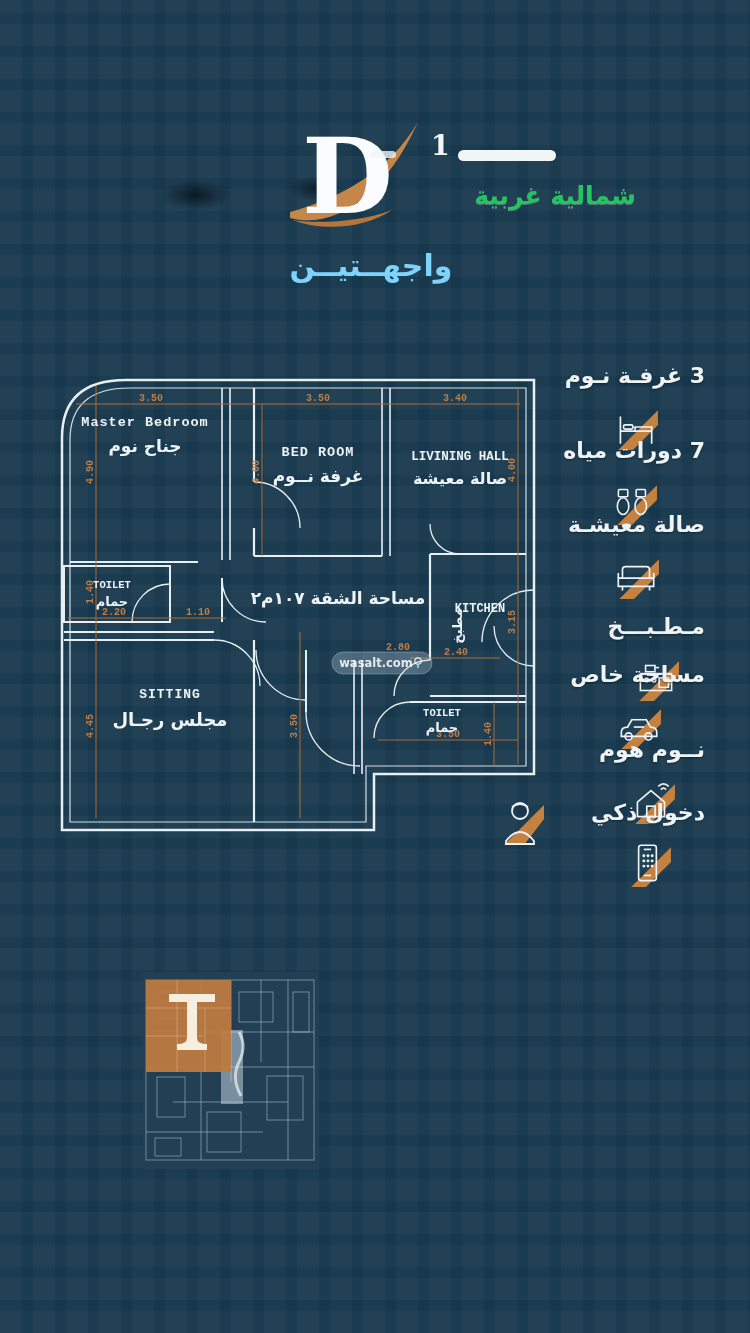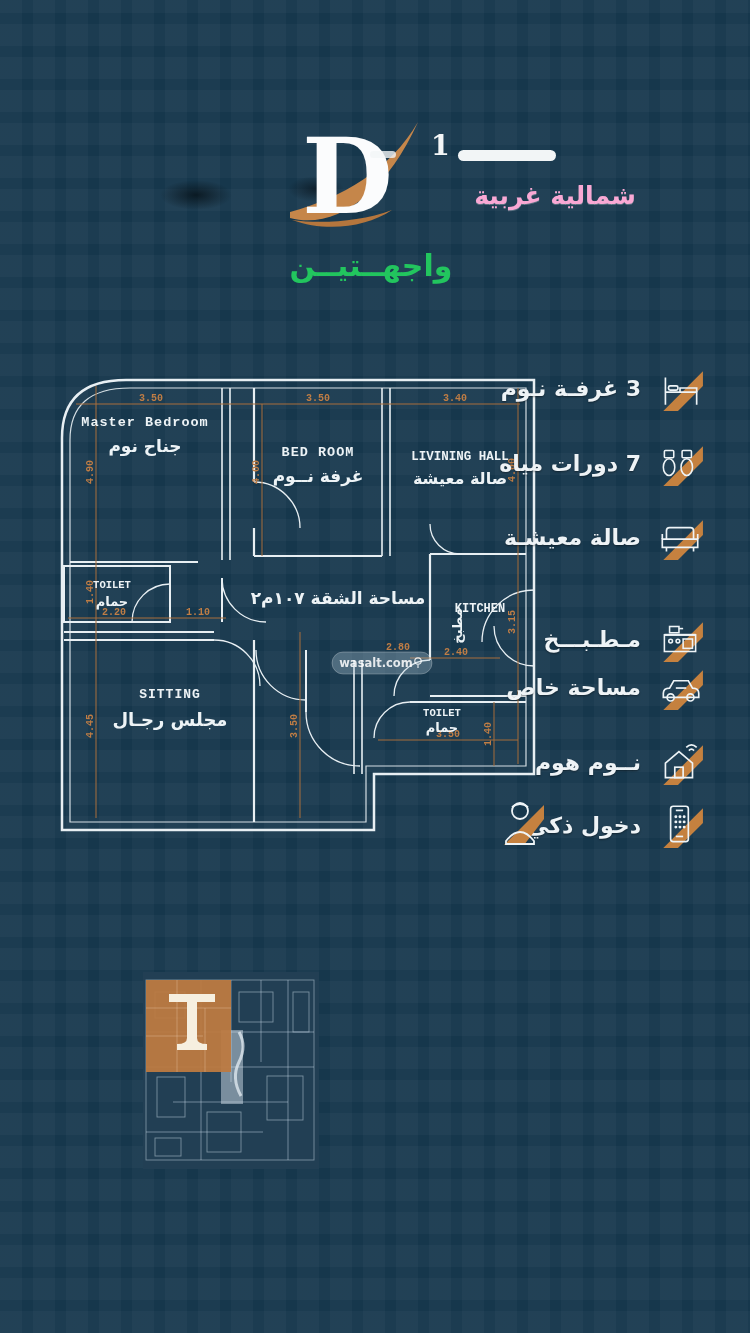--- a/index.html
+++ b/index.html
@@ -20,27 +20,27 @@
   .smudge.b{left:288px;top:176px;width:56px;height:26px;
     background:radial-gradient(closest-side, rgba(6,16,24,0.65), rgba(6,16,24,0));}
   .logo{position:absolute;left:280px;top:110px;width:150px;height:125px;}
   .mark-one{position:absolute;left:431px;top:130px;color:#f4f6f7;
     font:bold 27px "DejaVu Serif",serif;}
   .mark-dash{position:absolute;left:458px;top:150px;width:98px;height:11px;
     border-radius:6px;background:#f2f5f6;}
   .mark-dash-small{position:absolute;left:370px;top:151px;width:26px;height:7px;
     border-radius:4px;background:rgba(242,245,246,0.8);}
   .compass-text{position:absolute;left:470px;top:181px;width:170px;text-align:center;
-    color:#f9a8d4;font-weight:bold;font-size:25px;direction:rtl;
+    color:#22c55e;font-weight:bold;font-size:25px;direction:rtl;
     text-shadow:0 1px 0 rgba(255,255,255,0.25);}
   .facade-text{position:absolute;left:271px;top:248px;width:200px;text-align:center;
-    color:#22c55e;font-weight:bold;font-size:30px;direction:rtl;}
+    color:#7dd3fc;font-weight:bold;font-size:30px;direction:rtl;}
   .plan-svg{position:absolute;left:48px;top:360px;}
   .feature-row{position:absolute;right:45px;display:flex;align-items:center;gap:14px;
-    direction:ltr;}
+    direction:ltr;flex-direction:column;}
   .feature-label{color:#eef3f6;font-weight:bold;font-size:22px;direction:rtl;
     white-space:nowrap;text-shadow:0 1px 2px rgba(0,0,0,0.4);}
   .ficon{width:50px;height:50px;flex:0 0 auto;}
   .person-badge{position:absolute;left:498px;top:793px;width:48px;height:54px;}
   .thumb{position:absolute;left:143px;top:972px;width:176px;height:197px;}
 </style>
 </head>
 <body>
 
 <div class="bg-pattern"></div>

